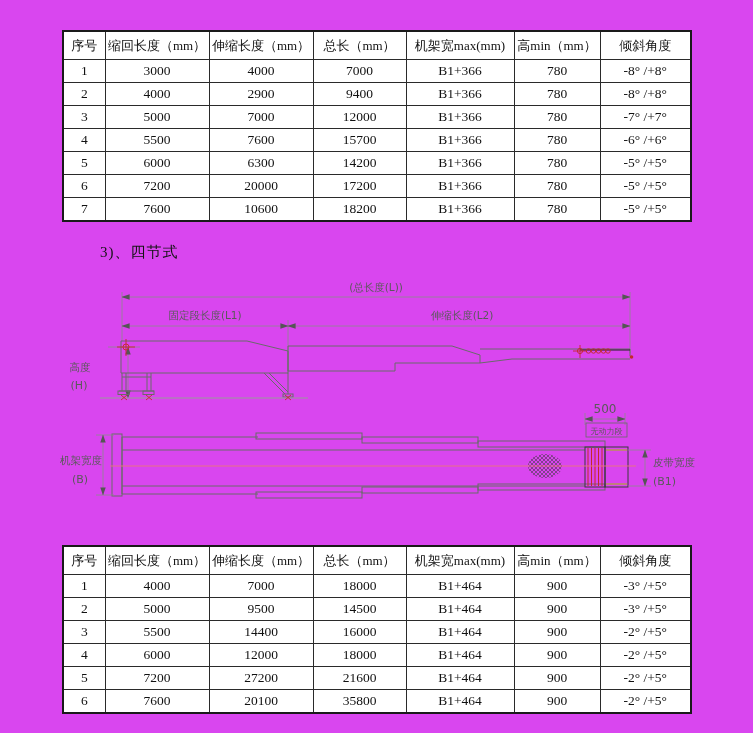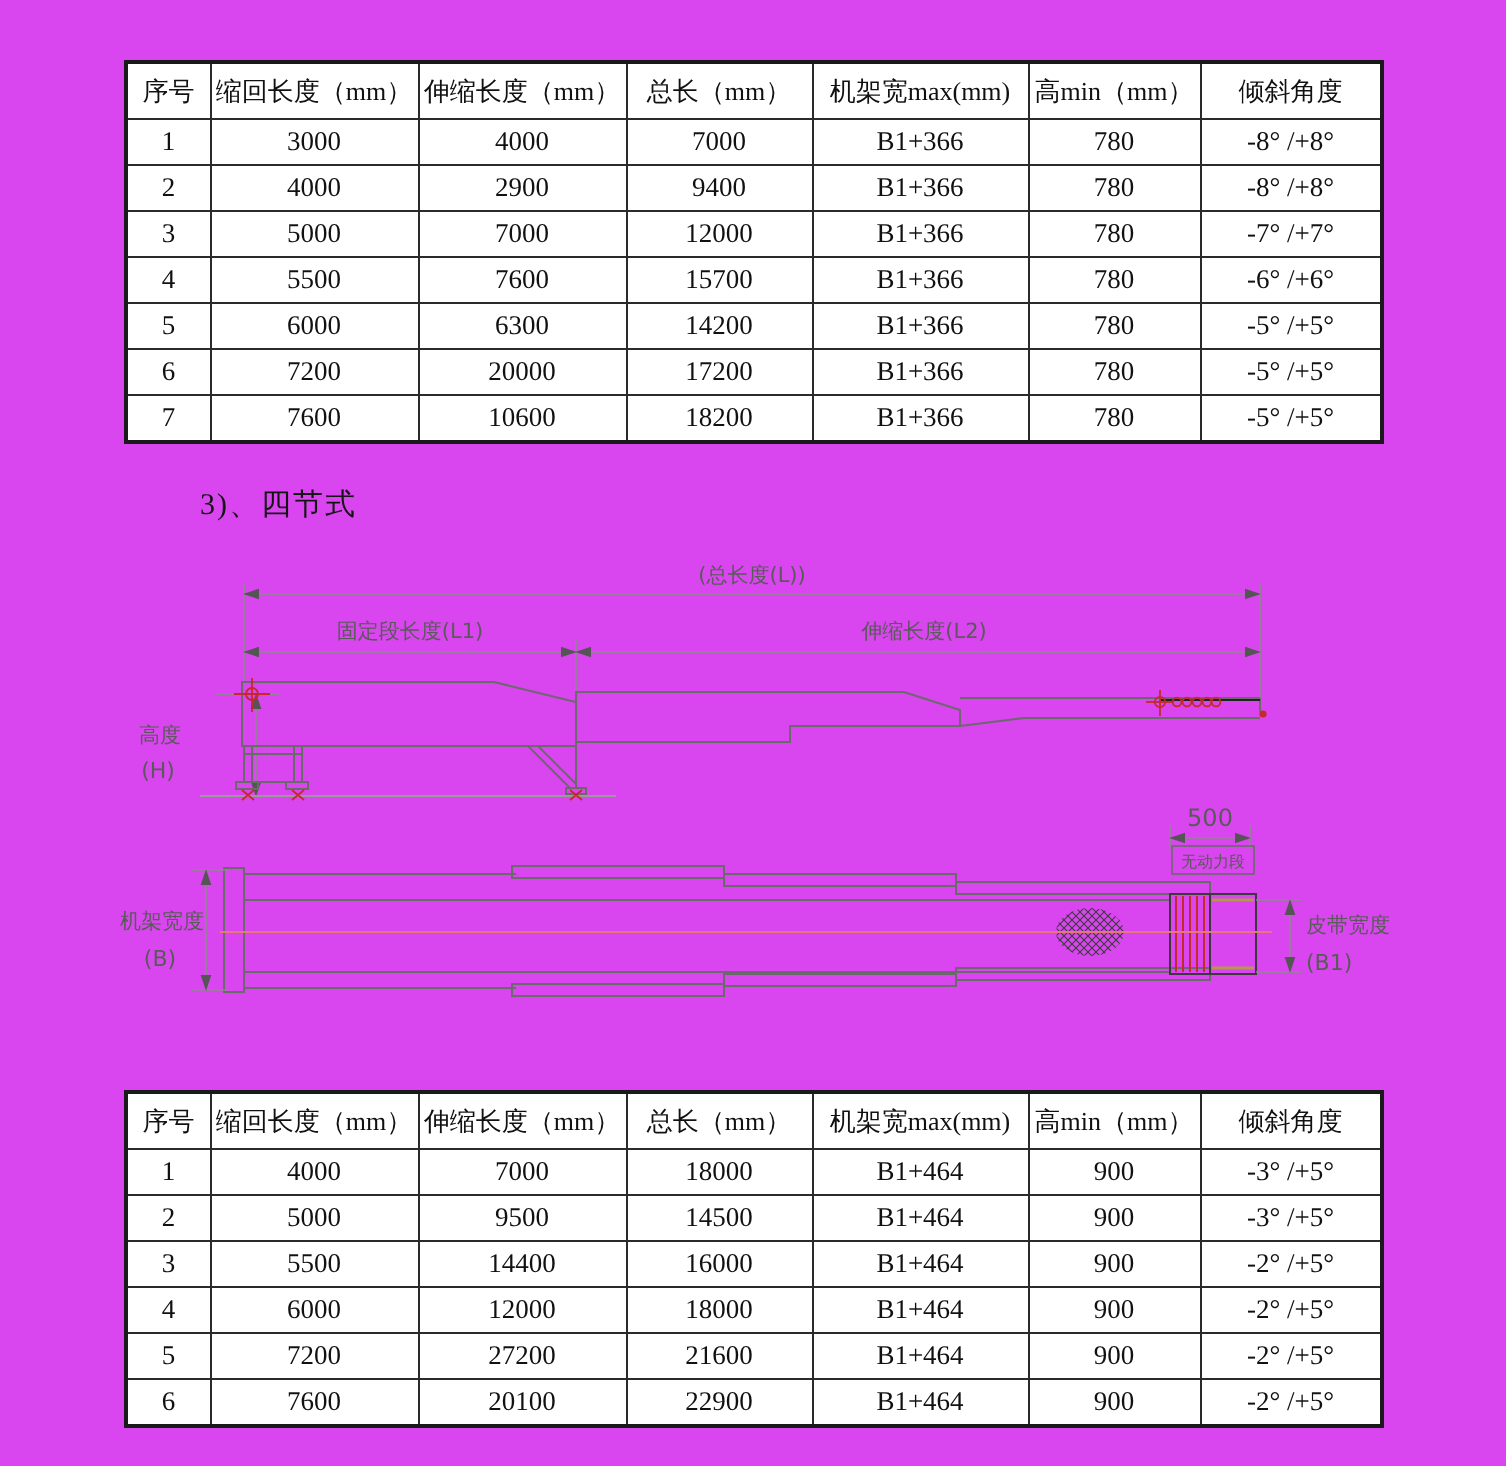--- a/index.html
+++ b/index.html
@@ -302,21 +302,21 @@
           <td>27200</td>
           <td>21600</td>
           <td>B1+464</td>
           <td>900</td>
           <td>-2° /+5°</td>
         </tr>
         <tr>
           <td>6</td>
           <td>7600</td>
           <td>20100</td>
-          <td>22900</td>
+          <td>35800</td>
           <td>B1+464</td>
           <td>900</td>
           <td>-2° /+5°</td>
         </tr>
       </tbody>
   </table>
 
 </div>
 
 </body></html>

